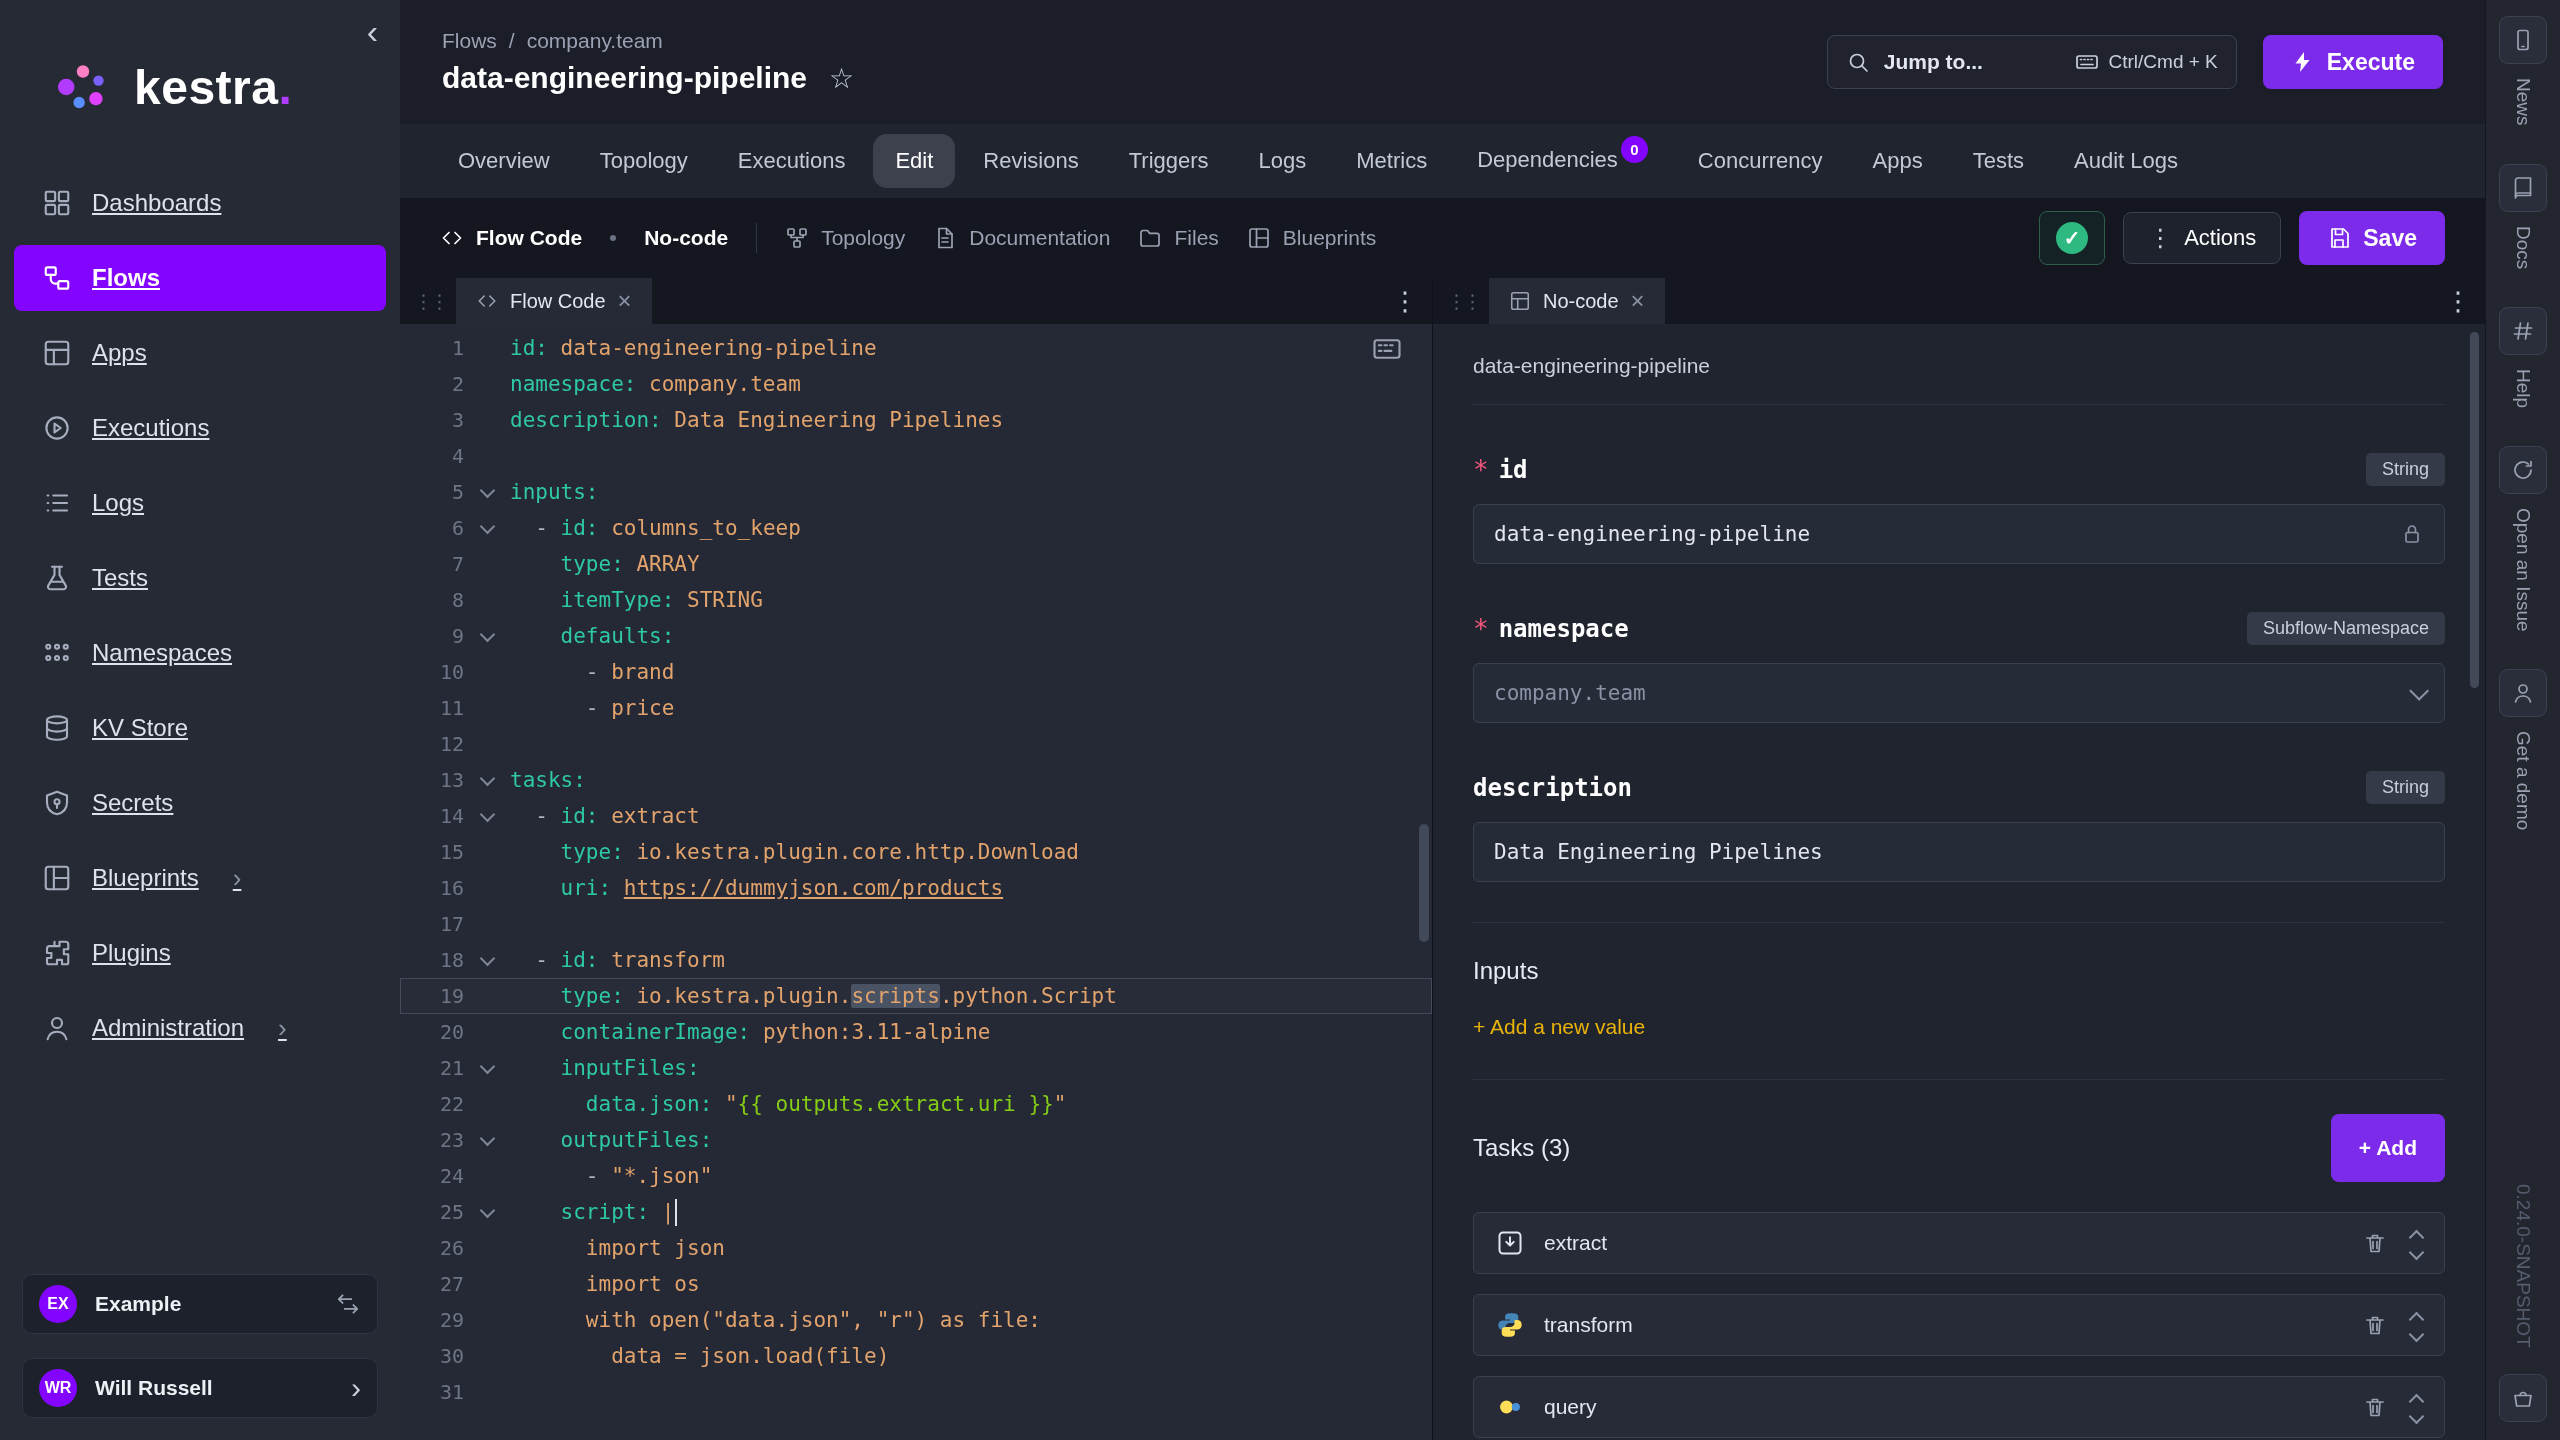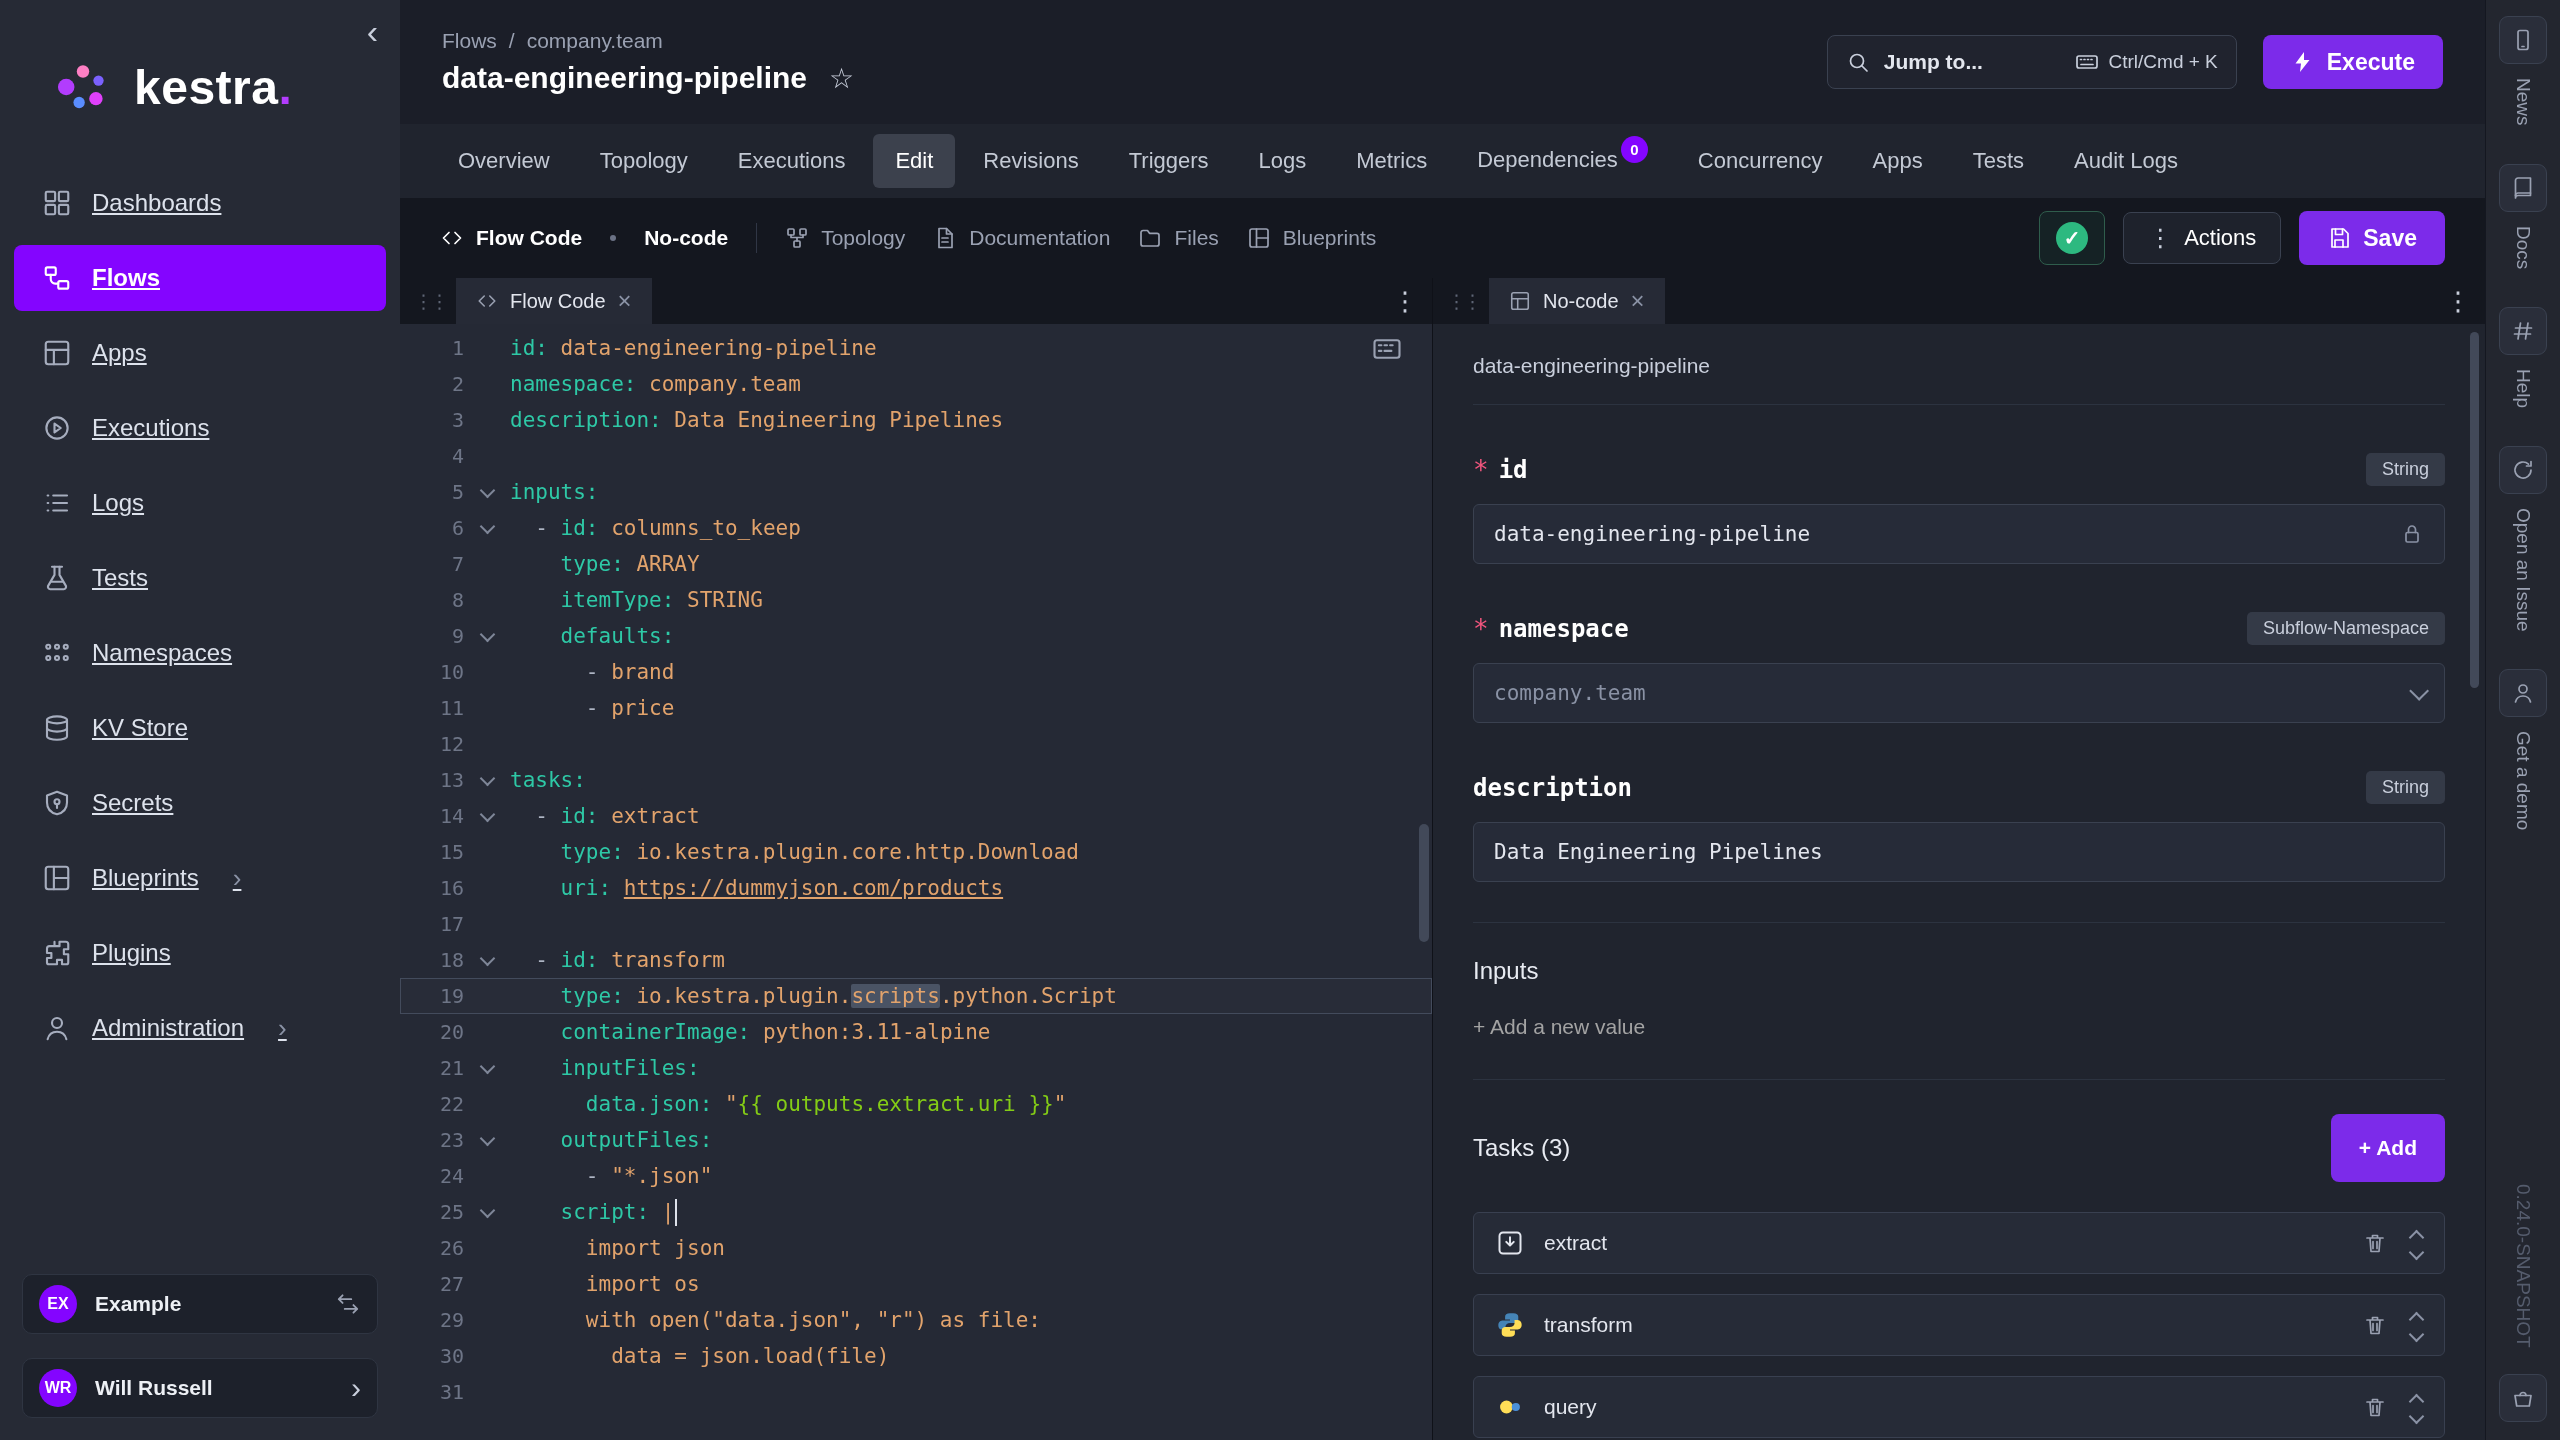--- a/index.html
+++ b/index.html
@@ -43,21 +43,21 @@
   .search-text{color:#E3E6EE;font-size:21px;font-weight:bold;}
   .shortcut{margin-left:auto;display:flex;align-items:center;gap:10px;color:#C9CFDC;font-size:19px;}
   .btn{display:flex;align-items:center;gap:12px;border:none;border-radius:8px;cursor:pointer;font-family:"Liberation Sans",sans-serif;}
   .btn.purple{height:54px;padding:0 28px;background:#7C2BEA;color:#fff;font-size:23px;font-weight:bold;align-items:center;}
   .btn.purple .icon svg{width:24px;height:24px;}
   .btn.ghost{height:52px;padding:0 24px;border:1px solid #3A4150;background:#1E222C;color:#fff;font-size:22px;}
 
   
   .tabs{height:74px;background:#20242E;display:flex;align-items:center;padding:0 36px;gap:6px;flex-shrink:0;}
   .tab{position:relative;font-size:22px;color:#C3C9D4;padding:14px 22px;border-radius:6px;cursor:pointer;white-space:nowrap;}
-  .tab.active{background:#3C414D;color:#FFFFFF;}
+  .tab.active{background:#3C414D;color:#FFFFFF;border-radius:14px;}
   .tab-badge{display:inline-flex;align-items:center;justify-content:center;width:27px;height:27px;border-radius:50%;background:#8405FF;color:#fff;font-size:15px;font-weight:bold;margin-left:3px;transform:translateY(-12px);}
 
   
   .subtoolbar{height:80px;background:#14171F;display:flex;align-items:center;padding:0 40px;flex-shrink:0;}
   .tool-left{display:flex;align-items:center;gap:28px;}
   .tool-item{display:flex;align-items:center;gap:12px;font-size:21px;color:#9AA1B2;cursor:pointer;white-space:nowrap;}
   .tool-item .icon svg{width:24px;height:24px;}
   .tool-item.strong{color:#FFFFFF;font-weight:bold;}
   .tool-dot{width:6px;height:6px;border-radius:50%;background:#6B7285;}
   .tool-sep{width:1px;height:30px;background:#303645;}
@@ -106,21 +106,21 @@
   .req{color:#F2557E;margin-right:10px;font-size:26px;font-family:"DejaVu Sans Mono",monospace;}
   .fname{font-family:"DejaVu Sans Mono",monospace;font-weight:bold;font-size:24px;color:#FFFFFF;}
   .fbadge{margin-left:auto;background:#343A47;color:#C9CFDC;font-size:18px;padding:6px 16px;border-radius:5px;}
   .finput{margin-top:18px;height:58px;background:#262B38;border:1px solid #3A4150;border-radius:6px;display:flex;align-items:center;padding:0 20px;font-family:"DejaVu Sans Mono",monospace;font-size:21px;color:#E3E6EE;cursor:pointer;}
   .finput.muted .fval{color:#8A92A5;}
   .finput .icon{margin-left:auto;color:#8A92A5;}
   .finput .icon svg{width:24px;height:24px;}
   .sel-chev{margin-left:auto;width:12px;height:12px;border-right:2px solid #8A92A5;border-bottom:2px solid #8A92A5;transform:rotate(45deg) translateY(-3px);}
   .nc-div{border-top:1px solid #2C3340;margin-top:40px;}
   .nc-sec-label{margin-top:34px;font-size:24px;color:#E8EBF2;}
-  .nc-add-link{margin-top:30px;font-size:21px;color:#a3a3a3;cursor:pointer;}
+  .nc-add-link{margin-top:30px;font-size:21px;color:#eab308;cursor:pointer;}
   .tasks-head{margin-top:34px;display:flex;align-items:center;justify-content:space-between;}
   .tasks-label{font-size:24px;color:#E8EBF2;}
   .btn.small{height:68px;padding:0 28px;font-size:21px;font-weight:bold;}
   .task-list{margin-top:30px;}
   .task-row{display:flex;align-items:center;gap:20px;height:60px;background:#262B37;border:1px solid #394050;border-radius:6px;padding:0 22px;margin-bottom:20px;cursor:pointer;}
   .task-row .ticon svg{width:28px;height:28px;}
   .task-name{font-size:21px;color:#E3E6EE;}
   .task-actions{margin-left:auto;display:flex;align-items:center;gap:24px;}
   .task-actions .icon{color:#9AA1B2;cursor:pointer;}
   .task-actions .icon svg{width:24px;height:24px;}

